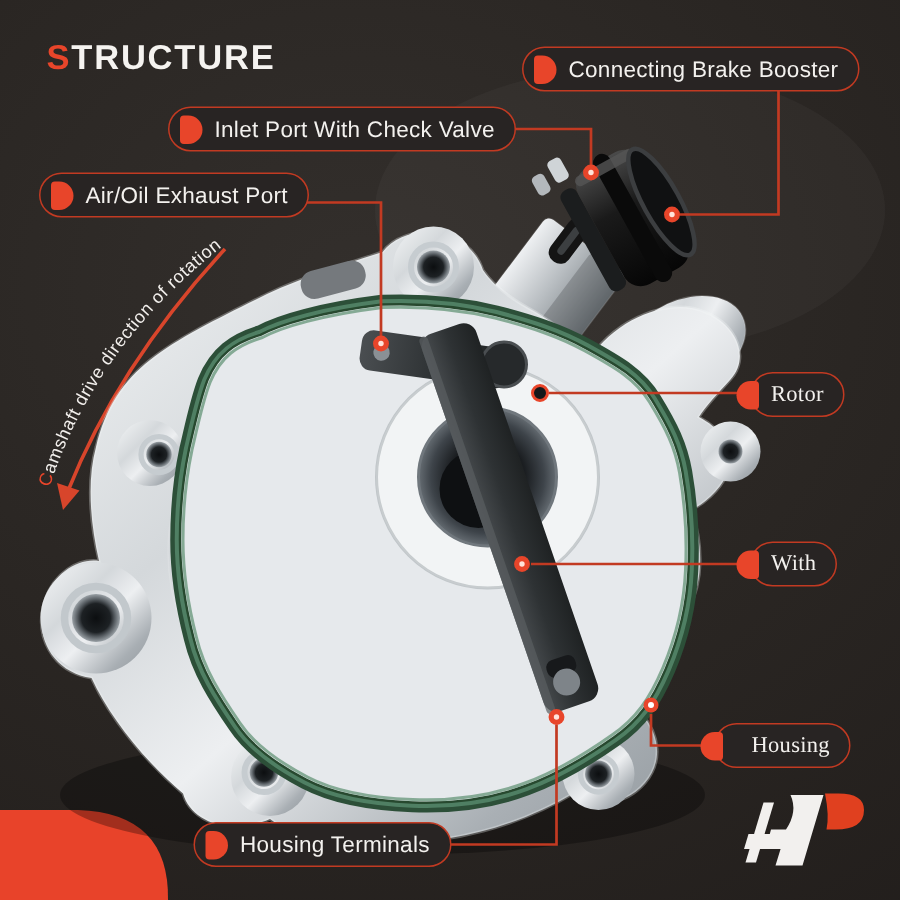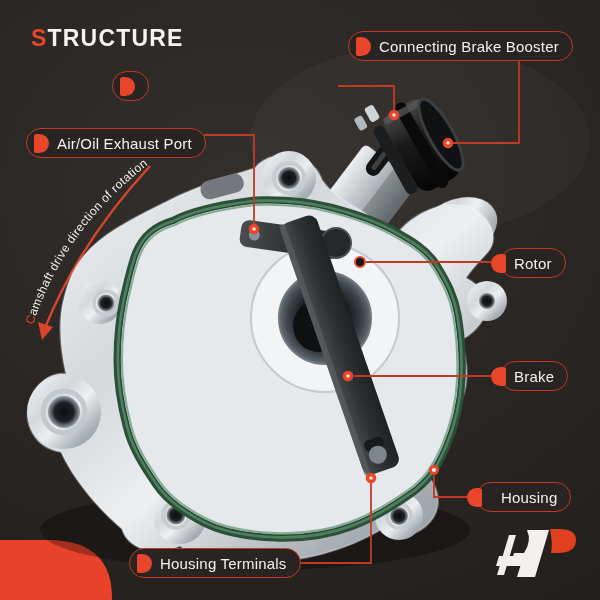--- a/index.html
+++ b/index.html
@@ -14,21 +14,21 @@
     letter-spacing:1.2px;color:#f5f3f0;user-select:none;
   }
   .title .acc{color:#e8452a;}
   .cap{
     position:absolute;height:30px;display:flex;align-items:center;gap:8px;
     padding:0 13px 0 7px;border:1.5px solid #c23a22;border-radius:16px;
     background:#282423;color:#f3f1ee;font-size:15px;white-space:nowrap;
     letter-spacing:.2px;box-sizing:border-box;
   }
   .mark{flex:0 0 auto;width:15px;height:19px;background:#e8452a;border-radius:3px 11px 11px 3px;}
-  .cap.right{padding-left:4px;}
+  .cap.right{padding-left:4px;font-family:Liberation Serif, serif;}
   .cap.right .mark{border-radius:11px 3px 3px 11px;margin-left:-14px;}
 </style>
 </head>
 <body>
 
 <div id="stage">
 
 <svg id="art" width="600" height="600" viewBox="0 0 600 600">
   <defs>
     <linearGradient id="silver" x1="0" y1="0" x2="1" y2="1">
@@ -286,32 +286,33 @@
 </svg>
 
 <div class="title"><span class="acc">S</span><span>TRUCTURE</span></div>
 
 <div class="cap" style="left:348px;top:31px;">
   <span class="mark"></span>
   <span>Connecting Brake Booster</span>
 </div>
 <div class="cap" style="left:112px;top:71px;">
   <span class="mark"></span>
-</div>
-<div class="cap" style="left:26px;top:128px;">
+  <span>Inlet Port With Check Valve</span>
+</div>
+<div class="cap" style="left:26px;top:115px;">
   <span class="mark"></span>
   <span>Air/Oil Exhaust Port</span>
 </div>
 <div class="cap right" style="left:500px;top:248px;">
   <span class="mark"></span>
   <span>Rotor</span>
 </div>
 <div class="cap right" style="left:500px;top:361px;">
   <span class="mark"></span>
-  <span>Brake</span>
+  <span>With</span>
 </div>
 <div class="cap right" style="left:476px;top:482px;gap:19px;">
   <span class="mark"></span>
   <span>Housing</span>
 </div>
 <div class="cap" style="left:129px;top:548px;">
   <span class="mark"></span>
   <span>Housing Terminals</span>
 </div>
 

